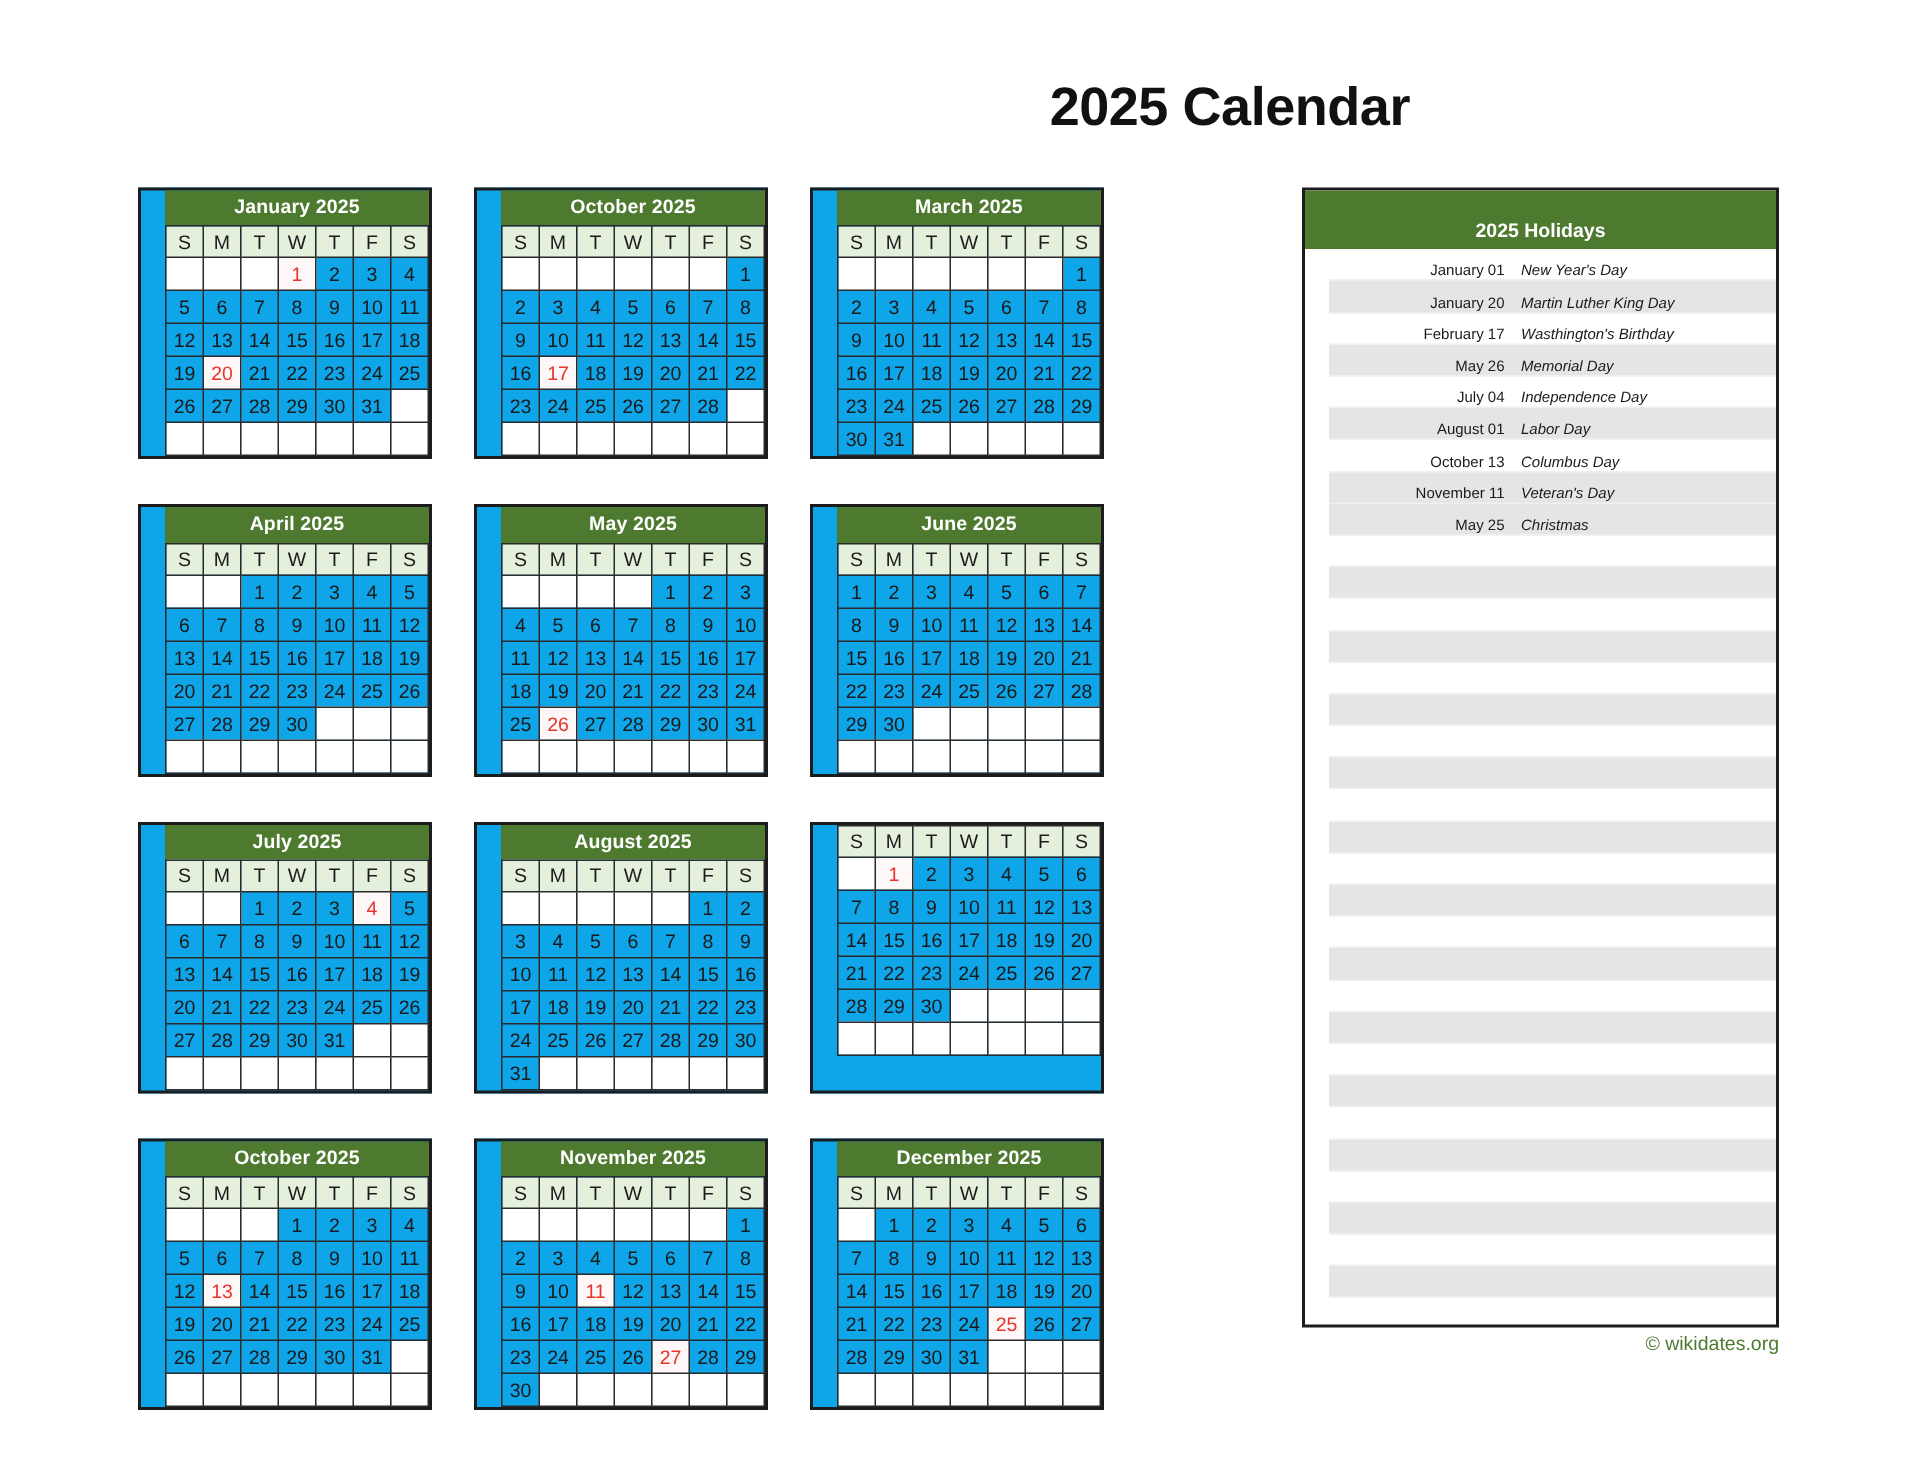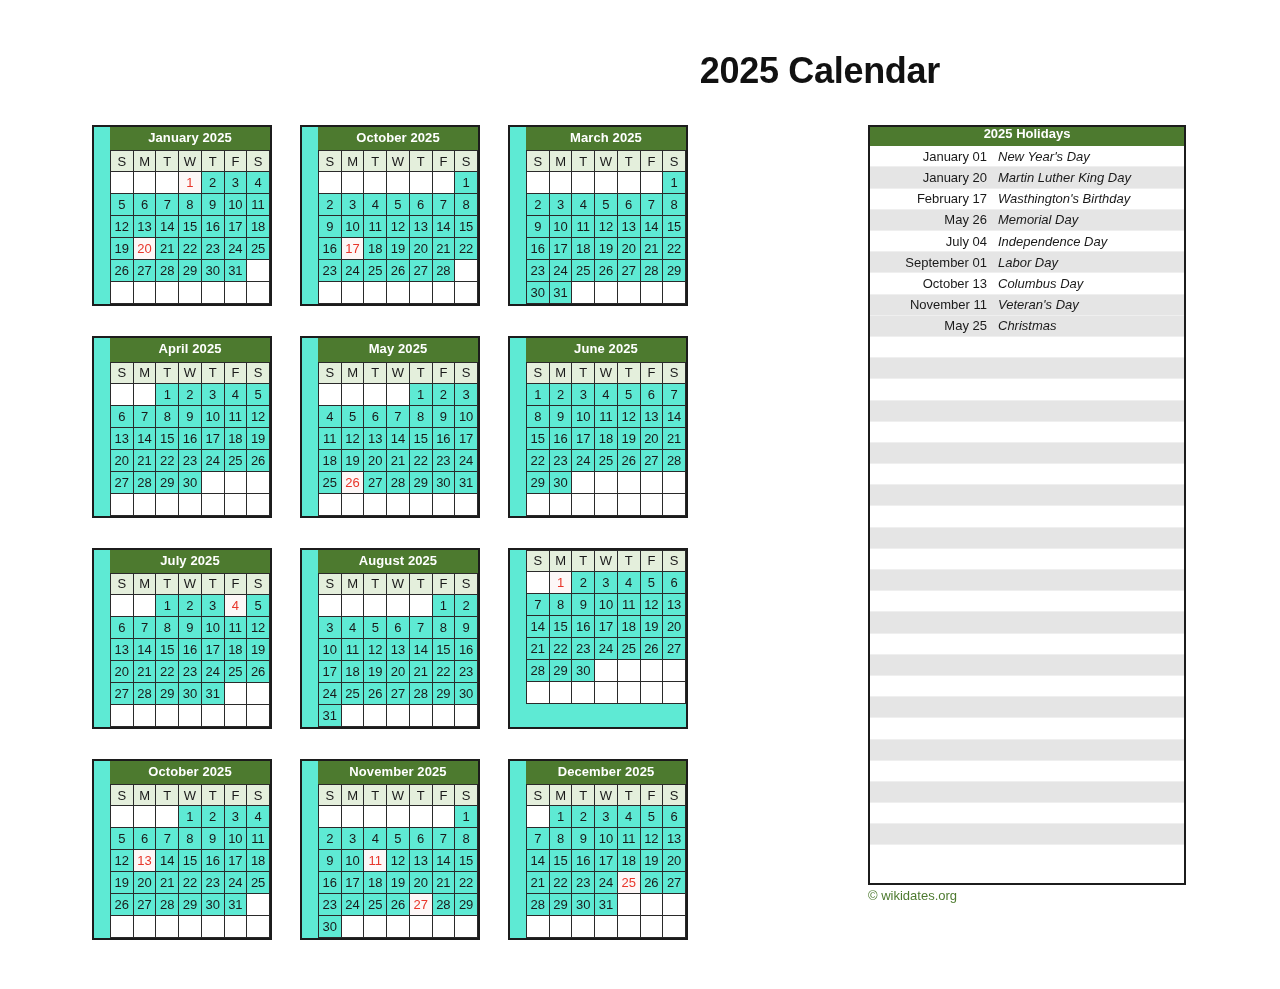--- a/index.html
+++ b/index.html
@@ -35,24 +35,24 @@
     left: 92px;
     top: 125px;
     width: 760px;
   }
   .month-row {
     display: flex;
     gap: 28px;
     margin-bottom: 30px;
   }
   .month {
-    width: 180px;
+    width: 196px;
     border: 2px solid #1c1c1c;
     box-sizing: border-box;
-    background: #5eead4;
+    background: #0ea5e9;
     padding-left: 16px;
   }
   .month-title {
     background: #4d7a2f;
     color: #ffffff;
     font-size: 13px;
     font-weight: bold;
     text-align: center;
     padding: 4px 0 5px 0;
     line-height: 1.1;
@@ -100,33 +100,34 @@
     box-sizing: border-box;
     background: #ffffff;
     overflow: hidden;
   }
   .holidays-title {
     background: #4d7a2f;
     color: #ffffff;
     font-size: 13px;
     font-weight: bold;
     text-align: center;
-    padding: 0 0 5px 0;
+    padding: 20px 0 5px 0;
     line-height: 1.1;
   }
   .holiday-rows {
     display: block;
   }
   .holiday-row {
     display: flex;
-    align-items: center;
+    align-items: flex-end;
     height: 21.2px;
     border-bottom: 1px solid #efefef;
     box-sizing: border-box;
-    font-size: 13px;
+    font-size: 10px;
+    margin-left: 16px;
   }
   .holiday-row.alt {
     background: #e5e5e5;
   }
   .holiday-date {
     width: 128px;
     text-align: right;
     padding-right: 11px;
     box-sizing: border-box;
     white-space: nowrap;
@@ -143,21 +144,21 @@
   .holiday-row.filler .holiday-name {
     color: transparent;
   }
 
   
   .footer {
     position: absolute;
     left: 868px;
     top: 888px;
     width: 318px;
-    text-align: left;
+    text-align: right;
     font-size: 13px;
     color: #4d7a2f;
   }
 </style>
 </head>
 <body>
 
 <div class="page-title">2025 Calendar</div>
 
 <div class="months-area">
@@ -1051,21 +1052,21 @@
       </div>
       <div class="holiday-row alt">
         <div class="holiday-date">May 26</div>
         <div class="holiday-name">Memorial Day</div>
       </div>
       <div class="holiday-row">
         <div class="holiday-date">July 04</div>
         <div class="holiday-name">Independence Day</div>
       </div>
       <div class="holiday-row alt">
-        <div class="holiday-date">September 01</div>
+        <div class="holiday-date">August 01</div>
         <div class="holiday-name">Labor Day</div>
       </div>
       <div class="holiday-row">
         <div class="holiday-date">October 13</div>
         <div class="holiday-name">Columbus Day</div>
       </div>
       <div class="holiday-row alt">
         <div class="holiday-date">November 11</div>
         <div class="holiday-name">Veteran's Day</div>
       </div>

